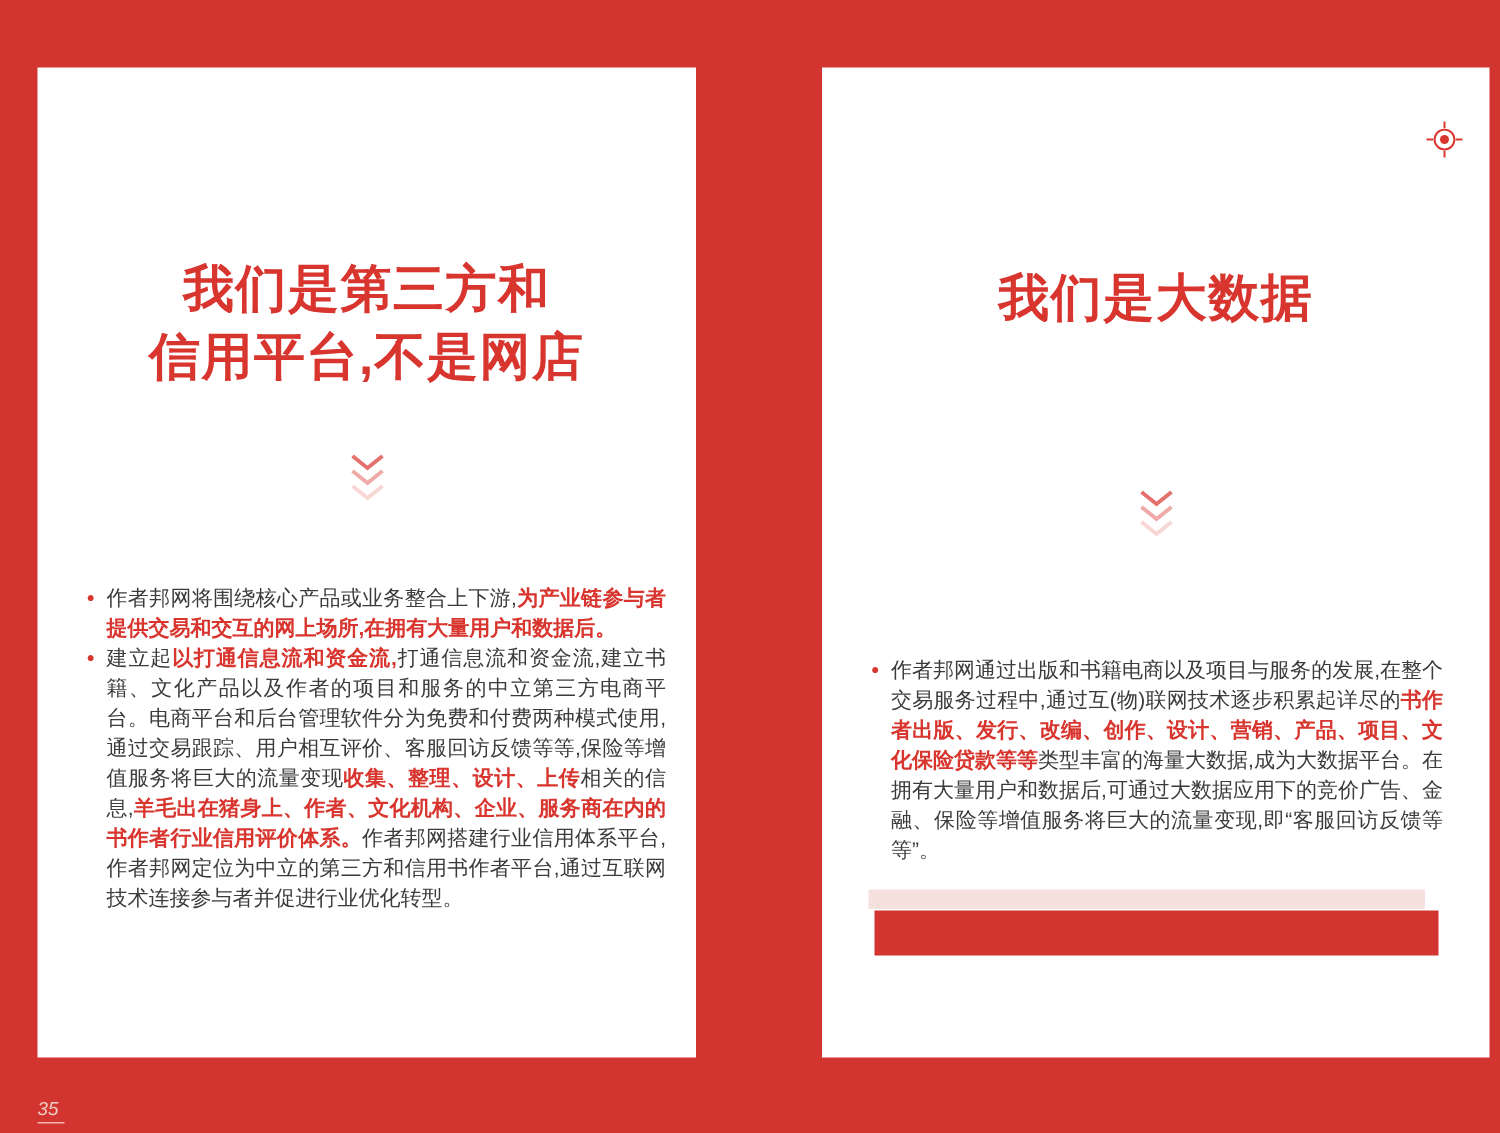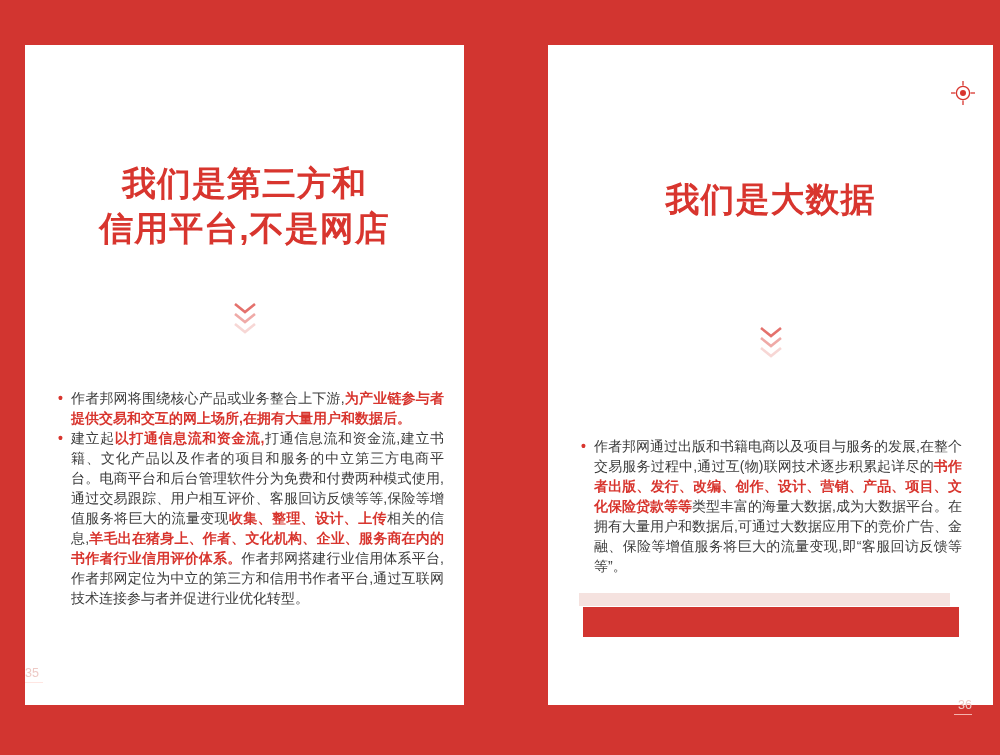--- a/index.html
+++ b/index.html
@@ -19,21 +19,21 @@
   .page{
     position:absolute;top:45px;height:660px;background:var(--page-bg);
   }
   .page-left{left:25px;width:439px;}
   .page-right{left:548px;width:445px;}
   .title{
     position:absolute;left:0;right:0;text-align:center;
     font-size:34px;line-height:45px;font-weight:700;color:var(--accent);
     letter-spacing:1px;
   }
-  .page-left .title{top:116px;}
+  .page-left .title{top:126px;}
   .page-right .title{top:132px;}
   .chevrons{
     position:absolute;left:0;right:0;text-align:center;
   }
   .page-left .chevrons{top:256px;}
   .page-right .chevrons{top:280px;}
   .body-text{
     position:absolute;color:var(--body-text);
     font-size:14px;line-height:20px;text-align:justify;
   }
@@ -47,24 +47,25 @@
   .crosshair{position:absolute;left:402px;top:35px;width:26px;height:26px;}
   .bar-shadow{
     position:absolute;left:31px;top:548px;width:371px;height:13px;
     background:var(--bar-shadow);
   }
   .bar{
     position:absolute;left:35px;top:562px;width:376px;height:30px;
     background:var(--bg);
   }
   .page-num{
-    position:absolute;top:666px;color:var(--pagenum);
+    position:absolute;top:732px;color:var(--pagenum);
     font-size:12.5px;line-height:14px;padding-bottom:2px;
     border-bottom:1px solid rgba(255,221,216,0.75);
     min-width:18px;
+    font-style:italic;
   }
   .num-left{left:25px;text-align:left;}
   .num-right{right:28px;text-align:right;margin-top:32px;}
 </style>
 </head>
 <body>
 
 <div class="page page-left">
   <div class="title">
     <div>我们是第三方和</div>

